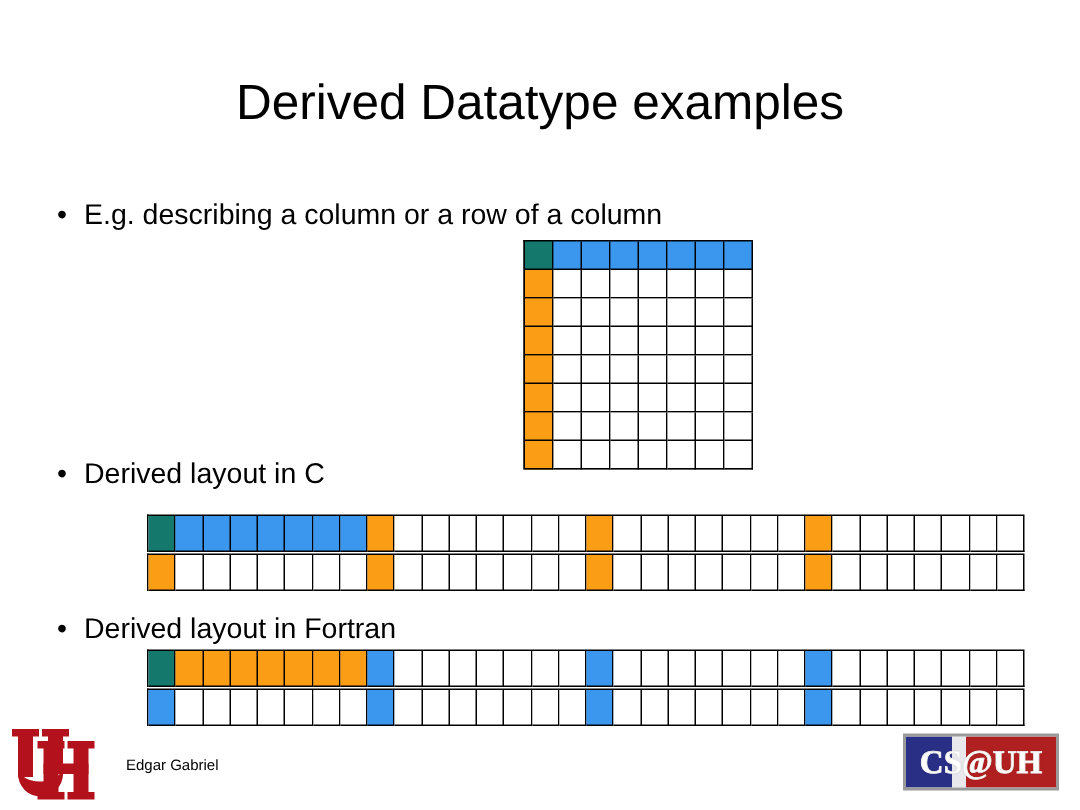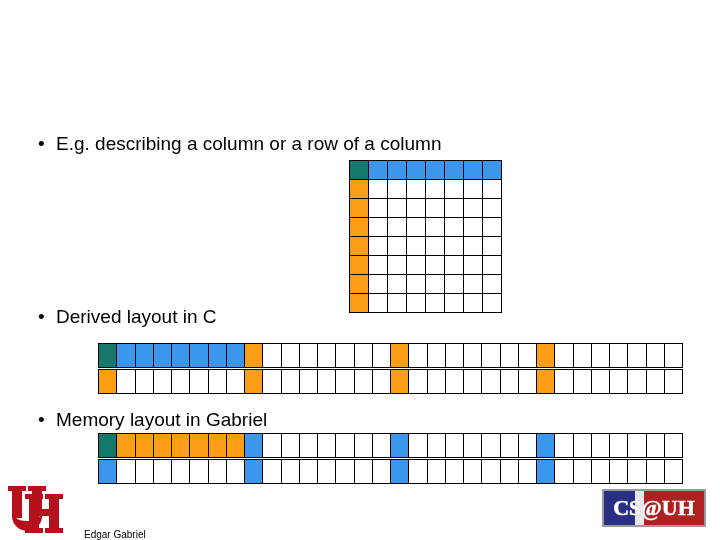--- a/index.html
+++ b/index.html
@@ -108,21 +108,20 @@
     width: 56px;
     height: 50px;
   }
   .author {
     position: absolute;
     left: 84px;
     top: 505px;
     font-size: 10px;
     line-height: 12px;
     color: #000000;
-    margin-top: 24px;
   }
   .csuh-logo {
     position: absolute;
     left: 602px;
     top: 489px;
     width: 104px;
     height: 38px;
     border: 2px solid #9a9a9a;
     box-sizing: border-box;
     background: linear-gradient(90deg,
@@ -144,20 +143,21 @@
     -webkit-text-stroke: 0.6px #f2f2f2;
     text-shadow: 0 0 1px rgba(0,0,0,0.35);
     white-space: nowrap;
   }
 </style>
 </head>
 <body>
 
 <div class="slide">
 
+  <div class="slide-title">Derived Datatype examples</div>
 
   <div class="bullet" id="bullet-1">
     <span class="dot">•</span>
     <span class="btext">E.g. describing a column or a row of a column</span>
   </div>
 
   <div class="matrix" id="matrix-grid">
       <div class="cell teal"></div>
       <div class="cell blue"></div>
       <div class="cell blue"></div>
@@ -293,21 +293,21 @@
       <div class="cell white"></div>
       <div class="cell white"></div>
       <div class="cell white"></div>
       <div class="cell white"></div>
       <div class="cell white"></div>
       <div class="cell white"></div>
     </div>
 
   <div class="bullet" id="bullet-3">
     <span class="dot">•</span>
-    <span class="btext">Memory layout in Gabriel</span>
+    <span class="btext">Derived layout in Fortran</span>
   </div>
 
   <div class="strip" id="f-strip-row-1">
       <div class="cell teal"></div>
       <div class="cell orange"></div>
       <div class="cell orange"></div>
       <div class="cell orange"></div>
       <div class="cell orange"></div>
       <div class="cell orange"></div>
       <div class="cell orange"></div>

